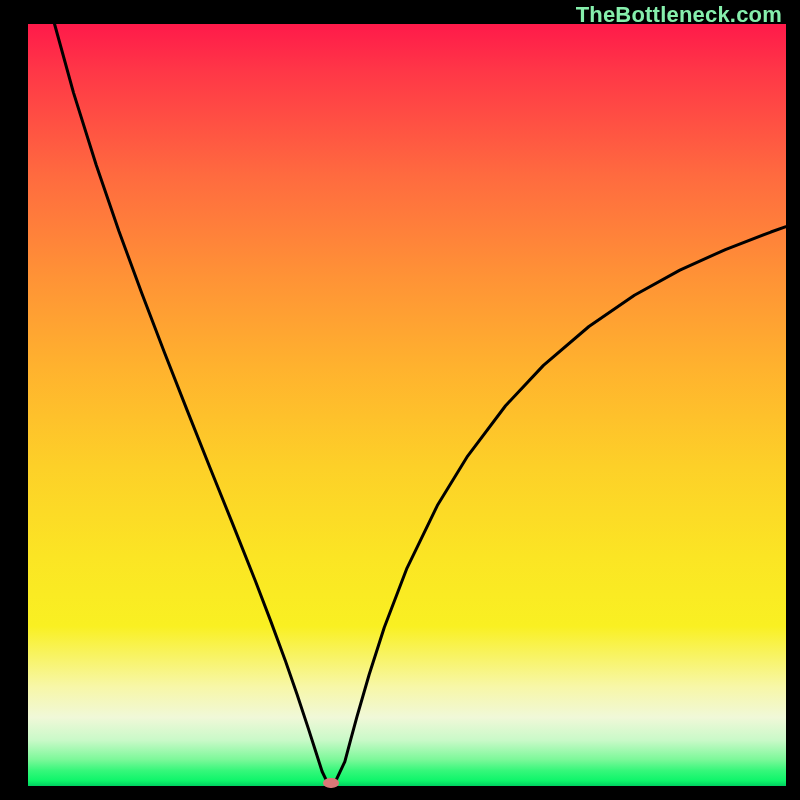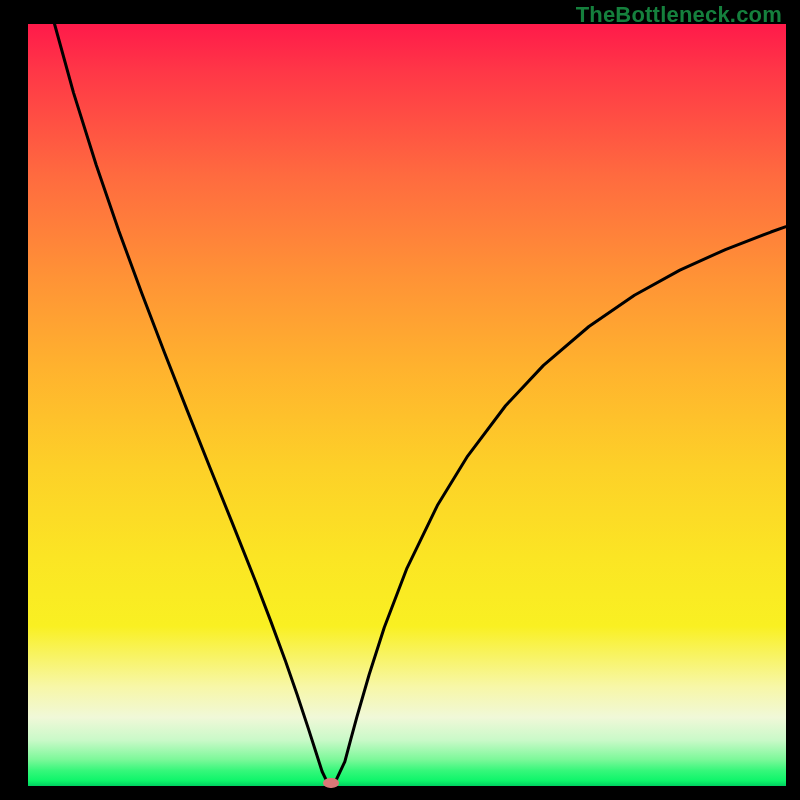--- a/index.html
+++ b/index.html
@@ -32,21 +32,21 @@
       #7df89a 96.5%,
       #35f77a 98%,
       #0ef56a 99.3%,
       #00d060 100%
     );
   }
   #watermark {
     position: absolute;
     font-family: Arial, Helvetica, sans-serif;
     font-weight: 600;
-    color: #15803d;
+    color: #86efac;
     letter-spacing: 0.2px;
   }
   #marker {
     position: absolute;
     background: #d97777;
     border-radius: 50% / 50%;
   }
   svg {
     position: absolute;
     left: 0;

